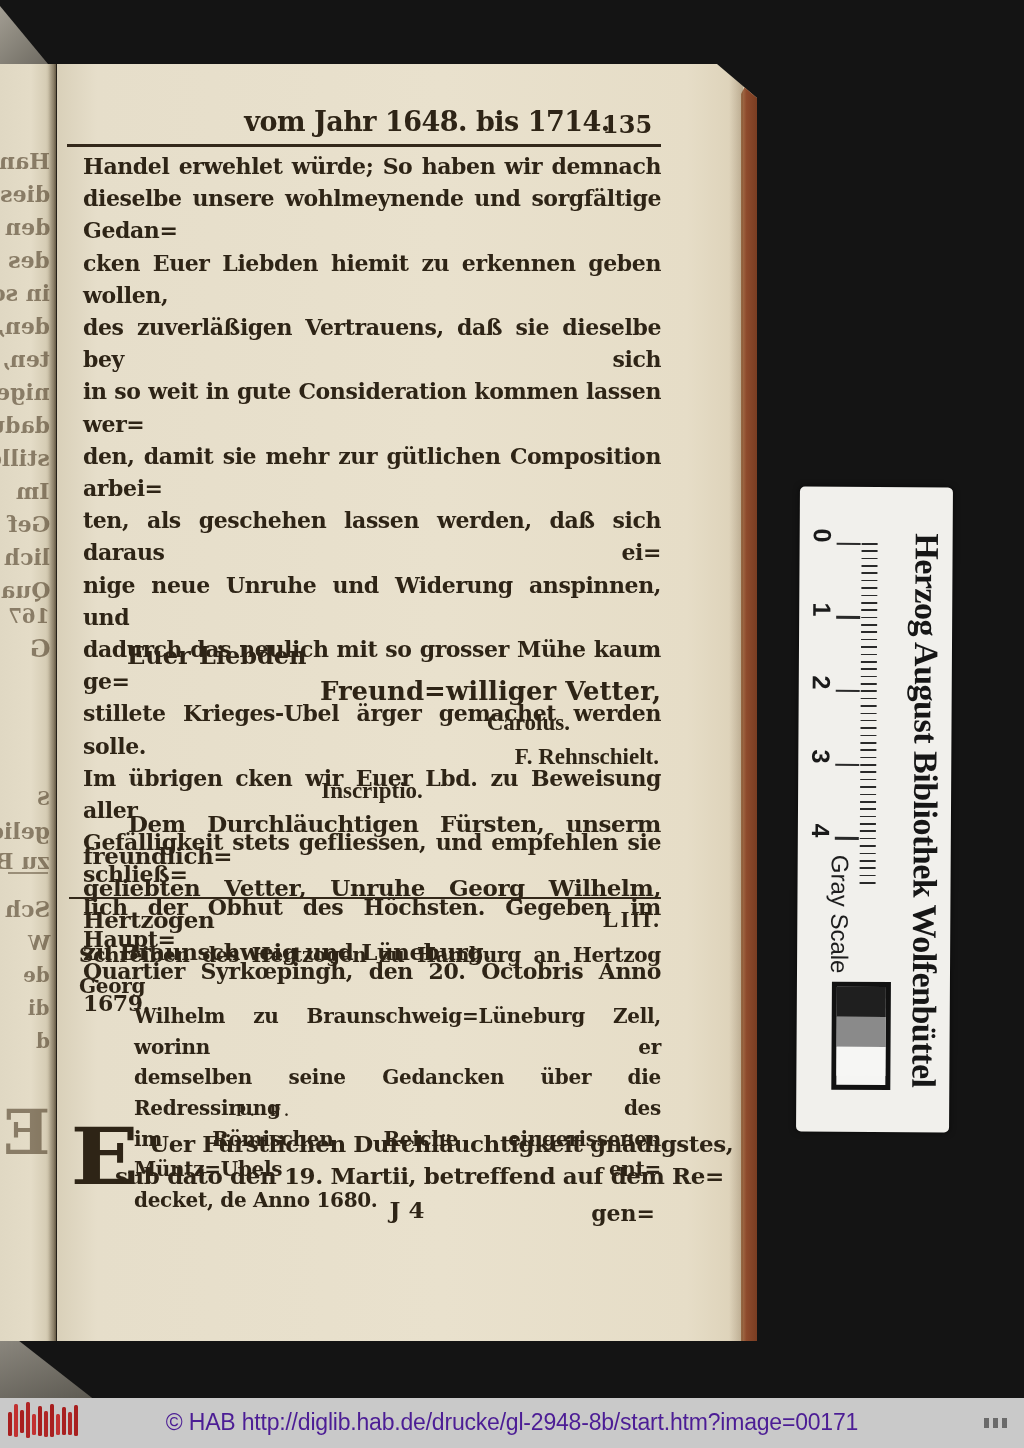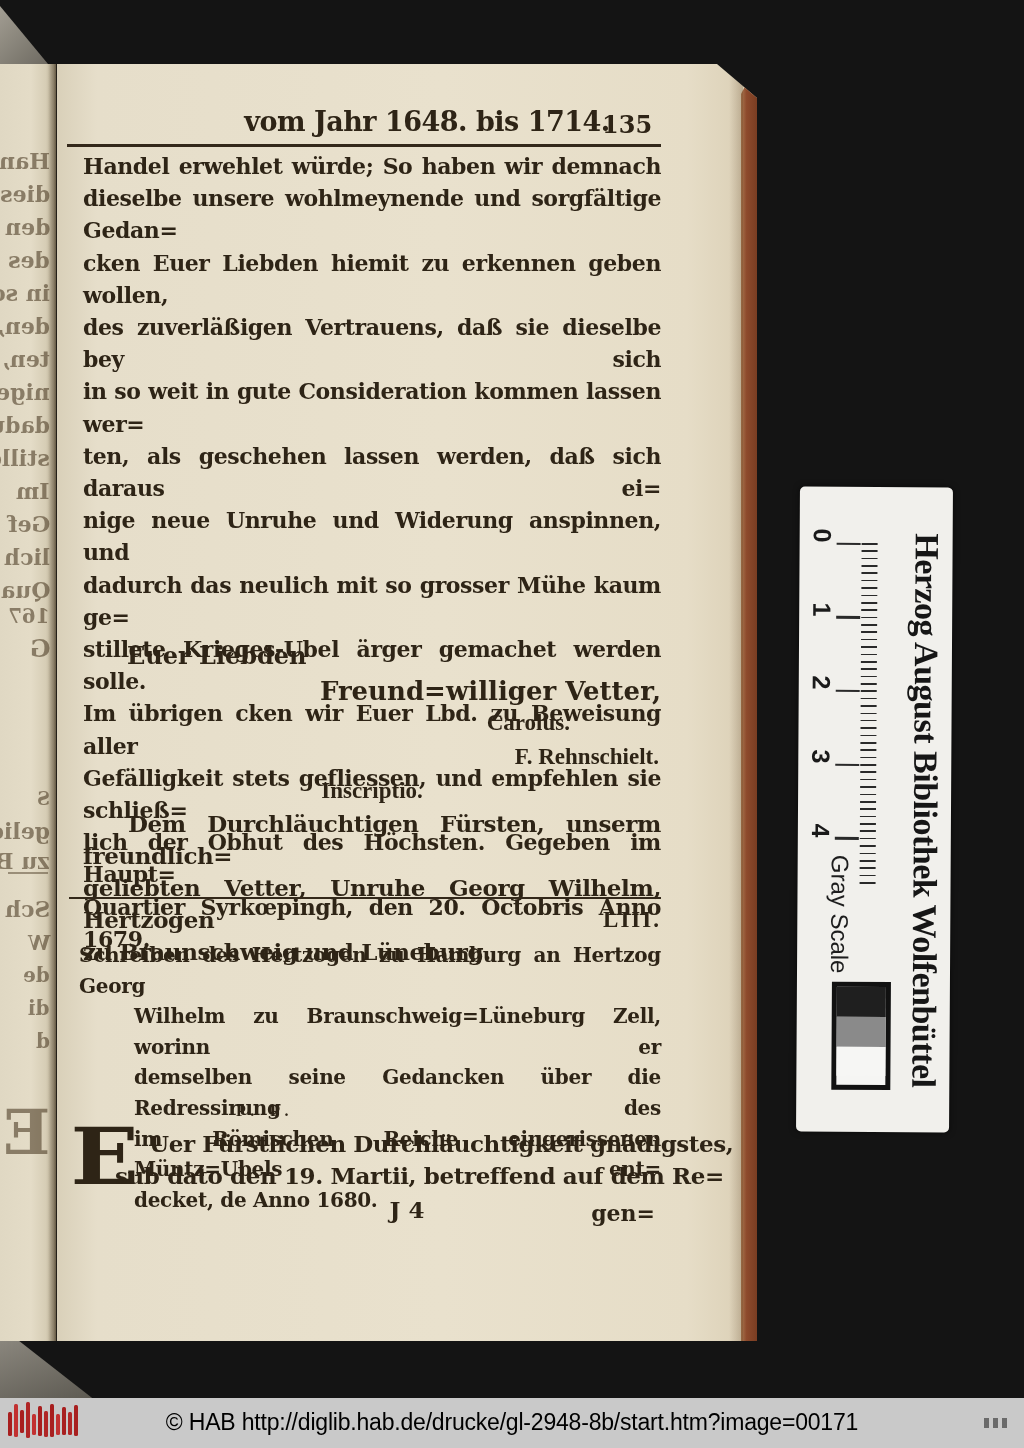--- a/index.html
+++ b/index.html
@@ -75,21 +75,21 @@
       font-family:"Liberation Sans",sans-serif;font-weight:600;font-size:25px;color:#1a1a1a;}
   .tick{position:absolute;background:#2a2a2a;}
   #patches{position:absolute;left:35px;top:495px;width:49px;height:98px;border:5px solid #111;background:#f5f5f3;}
   .patch{position:absolute;left:0;width:100%;}
   #patch-black{top:0;height:30px;background:#1f1f1f;}
   #patch-gray{top:30px;height:30px;background:#8a8a8a;}
   #patch-white{top:60px;height:29px;background:#f6f6f4;}
   
   #footer-bar{position:absolute;left:0;top:1398px;width:1024px;height:50px;background:#c9c9c9;}
   #footer-caption{position:absolute;left:0;top:11px;width:1024px;text-align:center;
-      font-family:"Liberation Sans",sans-serif;font-size:23px;color:#000000;letter-spacing:-.2px;}
+      font-family:"Liberation Sans",sans-serif;font-size:23px;color:#4c1d95;letter-spacing:-.2px;}
   #footer-logo{position:absolute;left:8px;top:4px;}
   #footer-mark{position:absolute;right:16px;top:20px;width:24px;height:10px;opacity:.75;
       background:repeating-linear-gradient(90deg,#4a4a4a 0 5px,rgba(0,0,0,0) 5px 9px);}
 </style>
 </head>
 <body>
 
 <div id="stage">
 
   <div class="wedge" id="wedge-top"></div>
@@ -133,20 +133,21 @@
     <div id="header-row" class="ink">vom Jahr 1648. bis 1714.</div>
     <div id="page-number" class="ink">135</div>
     <div class="rule" id="rule-header"></div>
 
     <div id="body-lines">
         <div class="bline">Handel erwehlet würde; So haben wir demnach</div>
         <div class="bline">dieselbe unsere wohlmeynende und sorgfältige Gedan=</div>
         <div class="bline">cken Euer Liebden hiemit zu erkennen geben wollen,</div>
         <div class="bline">des zuverläßigen Vertrauens, daß sie dieselbe bey sich</div>
         <div class="bline">in so weit in gute Consideration kommen lassen wer=</div>
+        <div class="bline">den, damit sie mehr zur gütlichen Composition arbei=</div>
         <div class="bline">ten, als geschehen lassen werden, daß sich daraus ei=</div>
         <div class="bline">nige neue Unruhe und Widerung anspinnen, und</div>
         <div class="bline">dadurch das neulich mit so grosser Mühe kaum ge=</div>
         <div class="bline">stillete Krieges-Ubel ärger gemachet werden solle.</div>
         <div class="bline">Im übrigen cken wir Euer Lbd. zu Beweisung aller</div>
         <div class="bline">Gefälligkeit stets gefliessen, und empfehlen sie schließ=</div>
         <div class="bline">lich der Obhut des Höchsten.  Gegeben im Haupt=</div>
         <div class="bline">Quartier Syrkœpingh, den 20. Octobris Anno</div>
         <div class="bline last">1679.</div>
       </div>

